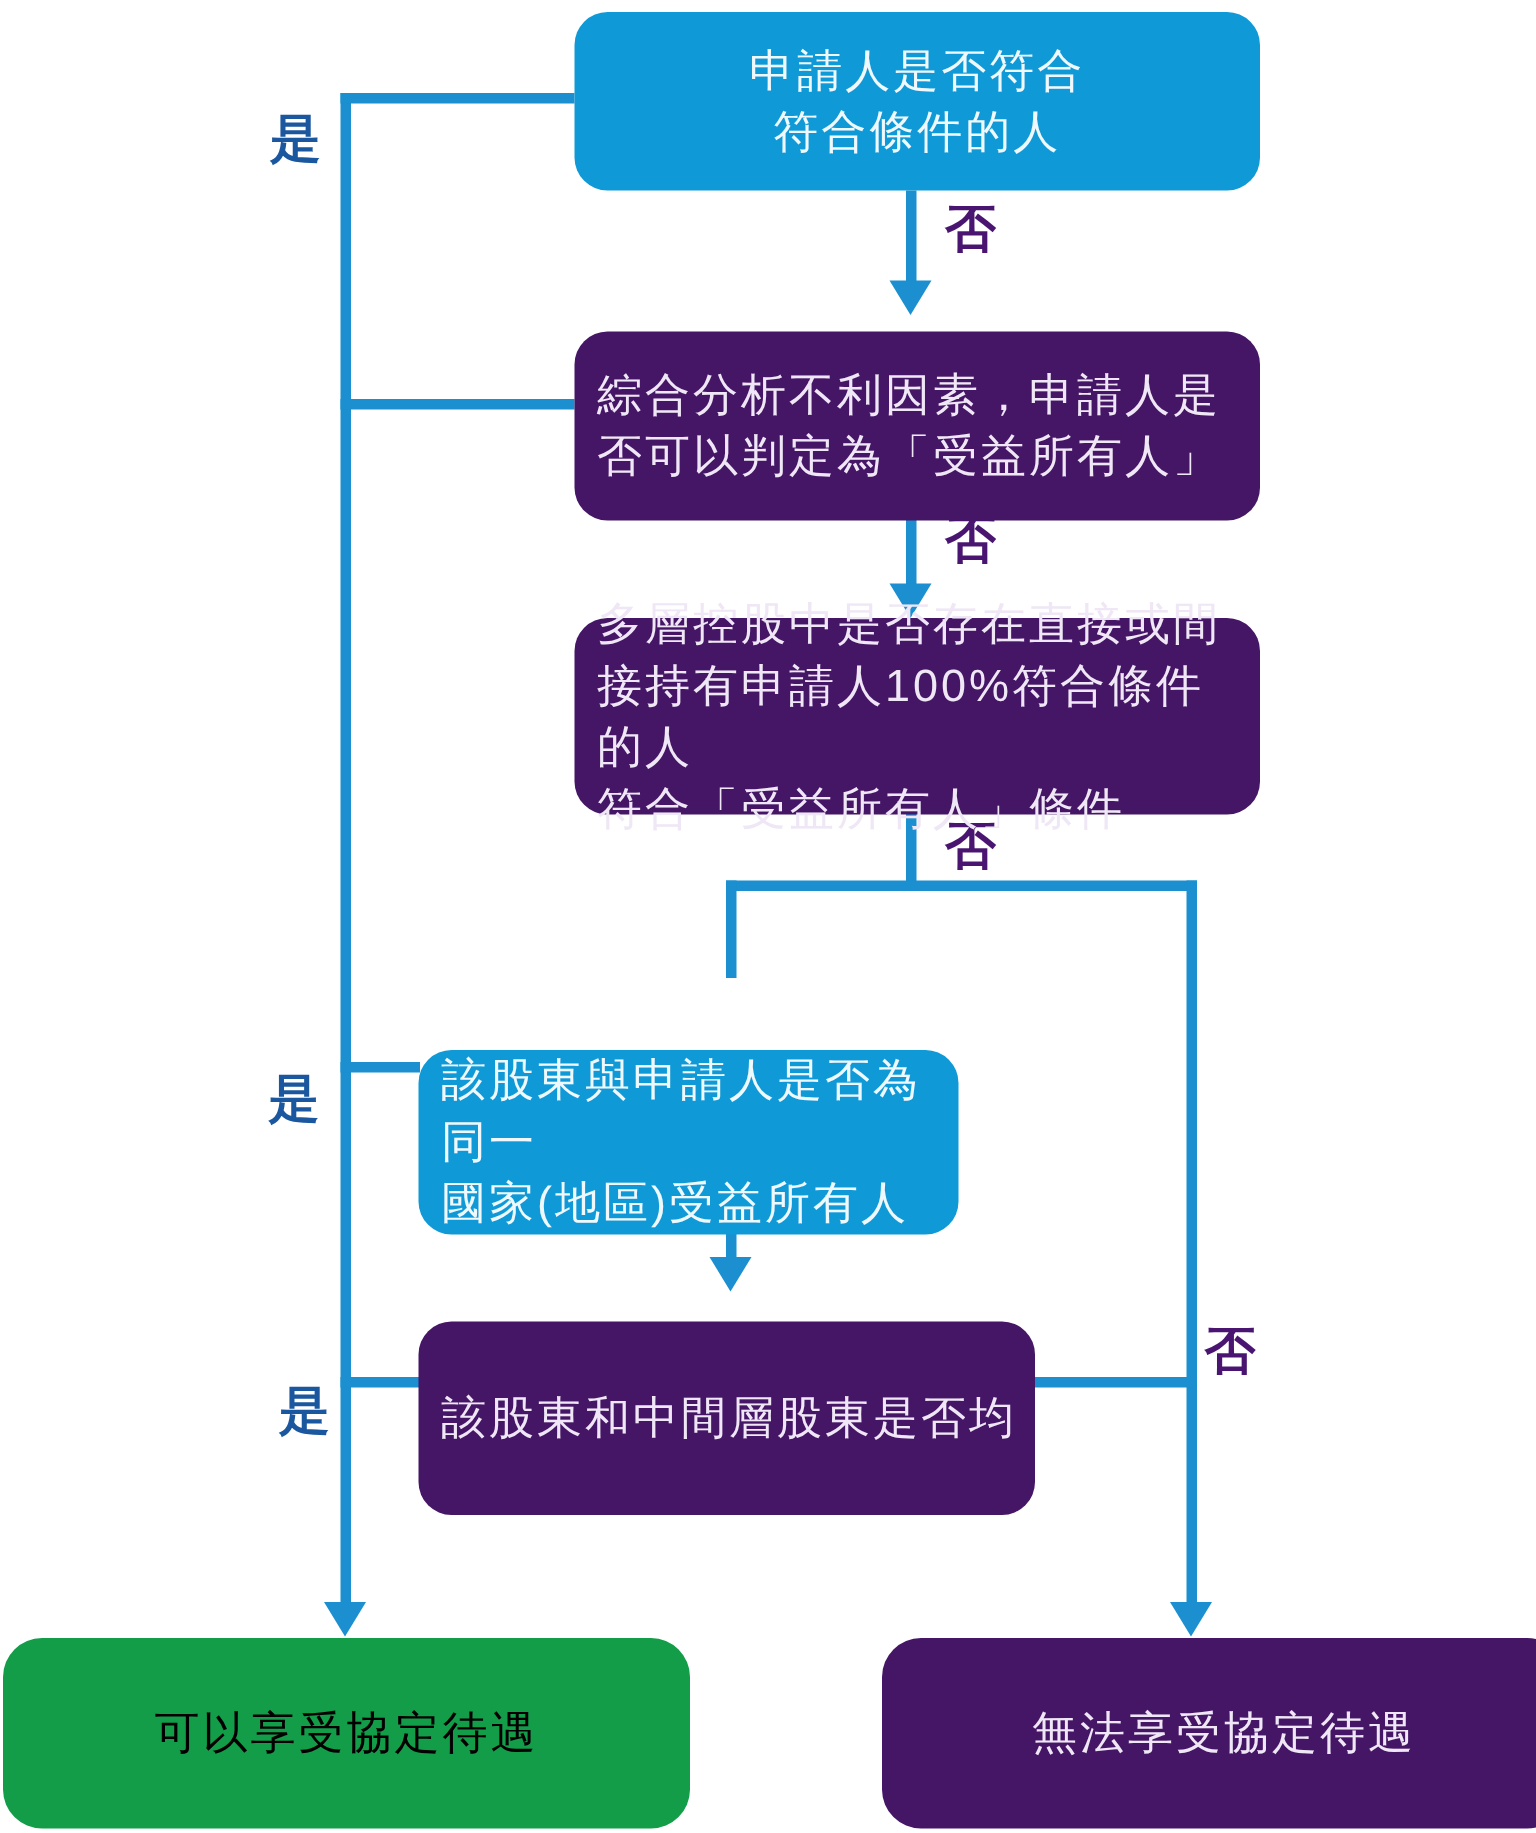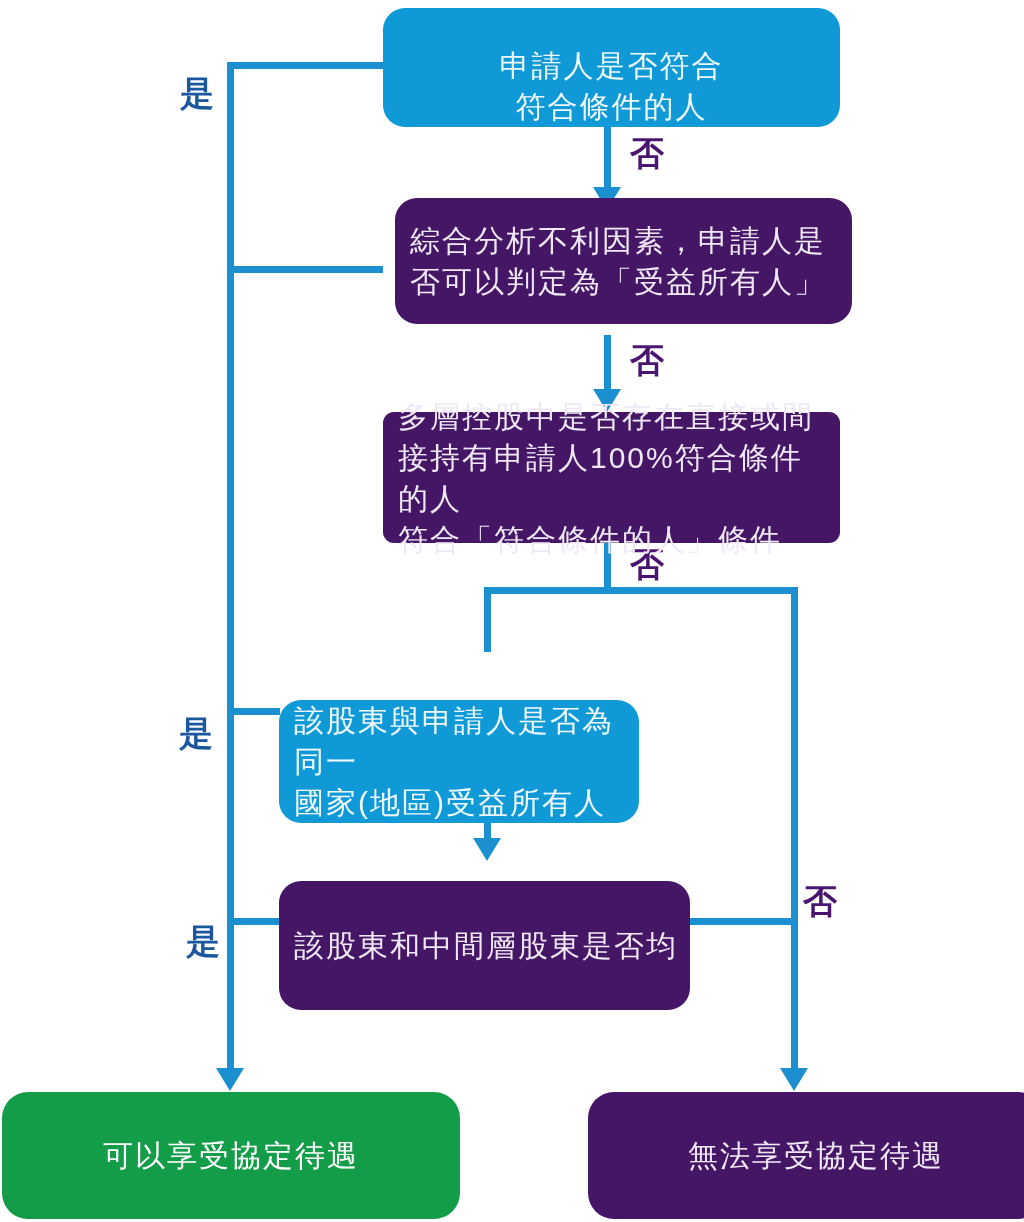--- a/index.html
+++ b/index.html
@@ -26,23 +26,23 @@
     position: absolute;
     border-radius: 22px;
     font-size: 30px;
     letter-spacing: 2px;
     line-height: 41px;
     display: flex;
     flex-direction: column;
     justify-content: center;
     box-sizing: border-box;
   }
-  .box.blue   { background: #0f9ad7; color: #eef8fd; justify-content: flex-end; }
+  .box.blue   { background: #0f9ad7; color: #eef8fd; }
   .box.purple { background: #451566; color: #efe7f5; }
-  .box.green  { background: #139d49; color: #ffffff; }
+  .box.green  { background: #139d49; color: #000000; }
   .box.align-left   { align-items: flex-start; padding: 0 12px 0 15px; text-align: left; }
   .box.align-center { align-items: center; text-align: center; }
   .box.terminal { border-radius: 26px; }
   
   .lbl {
     position: absolute;
     font-size: 34px;
     font-weight: 600;
     letter-spacing: 0;
     line-height: 1;
@@ -81,29 +81,29 @@
   <div class="lbl yes" style="left:179px; top:716px;">是</div>
   <div class="lbl no" style="left:501px; top:784px;">否</div>
   <div class="lbl yes" style="left:186px; top:924px;">是</div>
   <div class="lbl no" style="left:803px; top:884px;">否</div>
 
   <div class="box blue align-center" style="left:383px; top:8px; width:457px; height:119px;">
     <div>申請人是否符合</div>
     <div>符合條件的人</div>
   </div>
 
-  <div class="box purple align-left" style="left:383px; top:198px; width:457px; height:126px;margin-left:12px;">
+  <div class="box purple align-left" style="left:383px; top:221px; width:457px; height:126px;">
     <div>綜合分析不利因素，申請人是</div>
     <div>否可以判定為「受益所有人」</div>
   </div>
 
-  <div class="box purple align-left" style="left:383px; top:412px; width:457px; height:131px;border-radius:11px;">
+  <div class="box purple align-left" style="left:383px; top:412px; width:457px; height:131px;">
     <div>多層控股中是否存在直接或間</div>
     <div>接持有申請人100%符合條件的人</div>
-    <div>符合「符合條件的人」條件</div>
+    <div>符合「受益所有人」條件</div>
   </div>
 
   <div class="box blue align-left" style="left:279px; top:652px; width:360px; height:123px;margin-top:48px;">
     <div>該股東與申請人是否為同一</div>
     <div>國家(地區)受益所有人</div>
   </div>
 
   <div class="box purple align-left" style="left:279px; top:881px; width:411px; height:129px;">
     <div>該股東和中間層股東是否均</div>
   </div>

